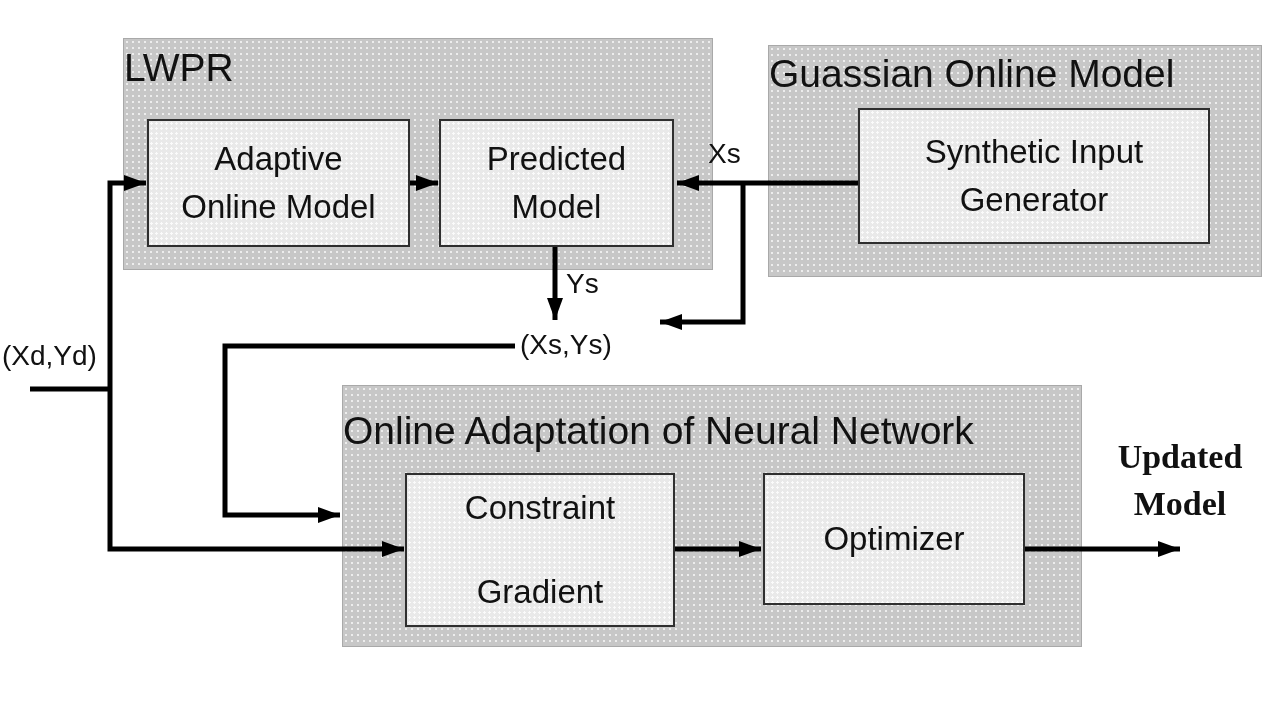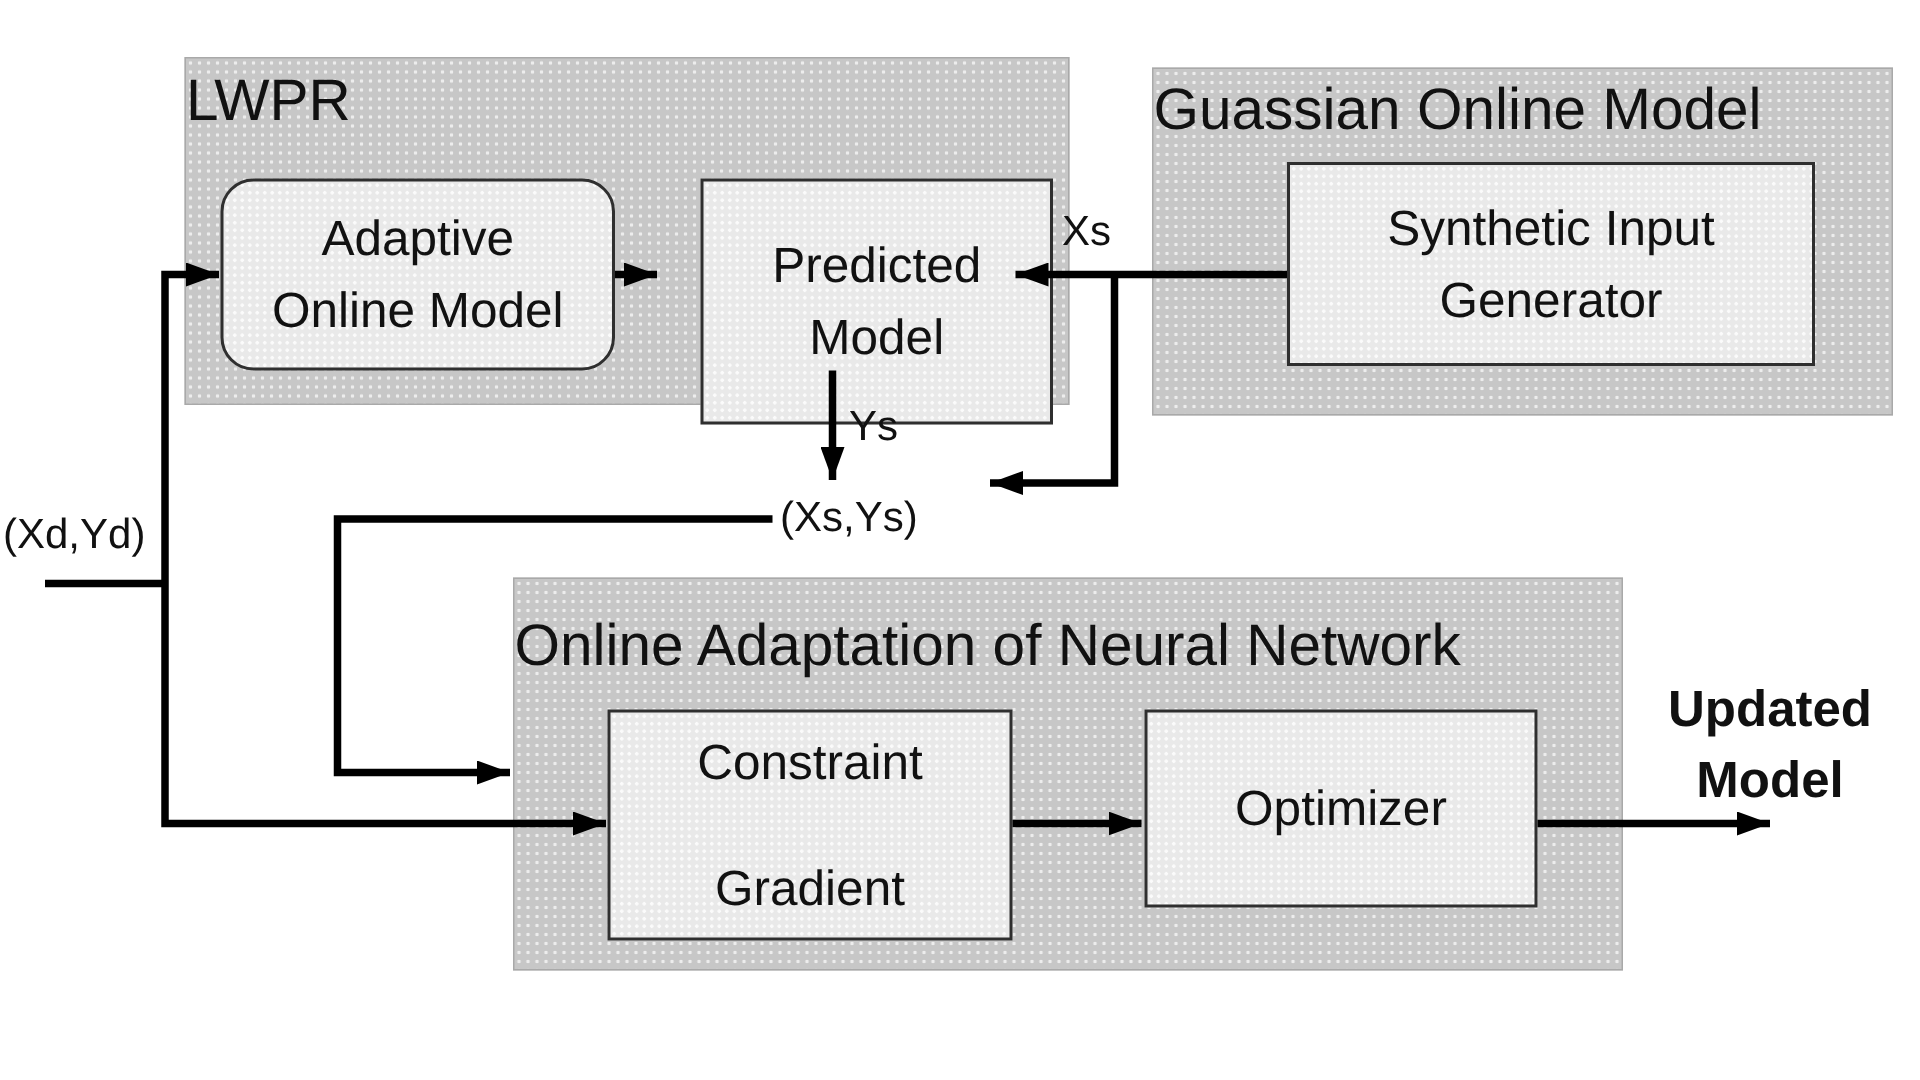--- a/index.html
+++ b/index.html
@@ -91,26 +91,26 @@
   </div>
 
   <div class="container" style="left:768px; top:45px; width:494px; height:232px;">
     <div class="container-title" style="top:7px;">Guassian Online Model</div>
   </div>
 
   <div class="container" style="left:342px; top:385px; width:740px; height:262px;">
     <div class="container-title" style="top:24px;">Online Adaptation of Neural Network</div>
   </div>
 
-  <div class="node" style="left:147px; top:119px; width:263px; height:128px;border-radius:22px;">
+  <div class="node" style="left:147px; top:119px; width:263px; height:128px;">
     <span>Adaptive</span>
     <span>Online Model</span>
   </div>
 
-  <div class="node" style="left:439px; top:119px; width:235px; height:164px;margin-left:28px;">
+  <div class="node" style="left:439px; top:119px; width:235px; height:128px;">
     <span>Predicted</span>
     <span>Model</span>
   </div>
 
   <div class="node" style="left:858px; top:108px; width:352px; height:136px;">
     <span>Synthetic Input</span>
     <span>Generator</span>
   </div>
 
   <div class="node" style="left:405px; top:473px; width:270px; height:154px;gap:36px;">
@@ -141,18 +141,18 @@
   </svg>
 
   <div class="flow-label" style="left:2px; top:340px;">(Xd,Yd)</div>
 
   <div class="flow-label" style="left:708px; top:138px;">Xs</div>
 
   <div class="flow-label" style="left:566px; top:268px;">Ys</div>
 
   <div class="flow-label" style="left:520px; top:329px;">(Xs,Ys)</div>
 
-  <div class="flow-label bold" style="left:1092px; top:450px; width:176px;">
+  <div class="flow-label bold" style="left:1092px; top:434px; width:176px;font-family:Liberation Serif, serif;">
     <div>Updated</div>
     <div>Model</div>
   </div>
 
 </div>
 
 </body></html>

